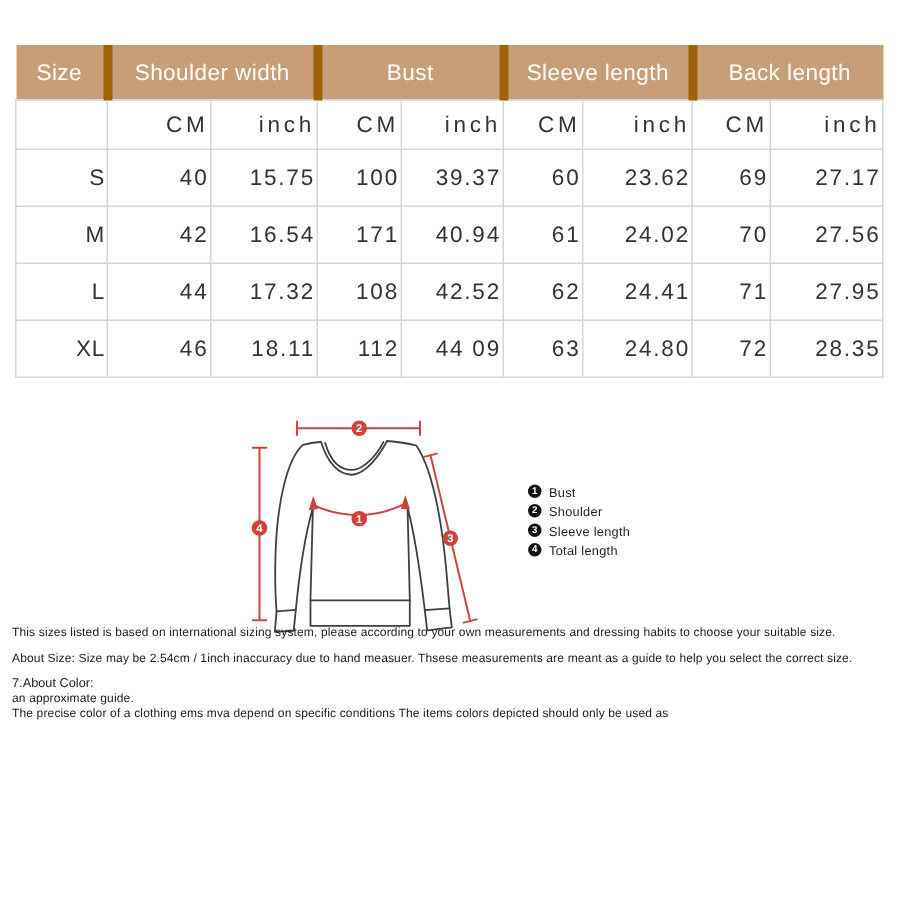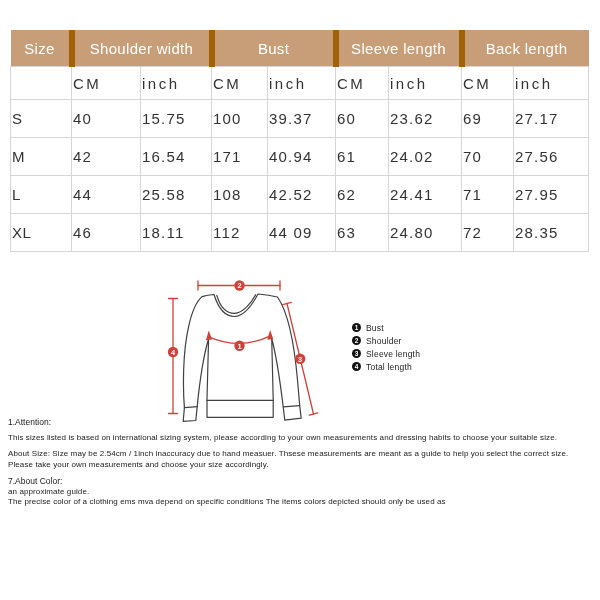--- a/index.html
+++ b/index.html
@@ -11,21 +11,21 @@
   .size-table{
     position:absolute;left:10px;top:30px;width:578px;
     border-collapse:collapse;table-layout:fixed;
   }
   .size-table th.ghead{
     background:#c89e78;color:#fff;font-weight:normal;font-size:15px;
     height:34px;border-left:6px solid #a16207;text-align:center;letter-spacing:.3px;
   }
   .size-table th.ghead.first{border-left:none;}
   .size-table td{
-    background:#fff;border:1px solid #d6d6d6;text-align:left;
+    background:#fff;border:1px solid #d6d6d6;text-align:right;
     color:#333;vertical-align:middle;
   }
   .size-table tr.units td{height:30px;font-size:15px;letter-spacing:2.5px;}
   .size-table tbody td{height:35px;font-size:15px;letter-spacing:1.2px;}
   .size-table td.size-col{letter-spacing:.5px;}
   
   .diagram{position:absolute;left:160px;top:276px;width:160px;height:150px;}
   .legend{position:absolute;left:352px;top:321px;}
   .legend-item{display:flex;align-items:center;height:13px;}
   .legend-dot{
@@ -94,21 +94,21 @@
         <td>171</td>
         <td>40.94</td>
         <td>61</td>
         <td>24.02</td>
         <td>70</td>
         <td>27.56</td>
       </tr>
       <tr>
         <td class="size-col">L</td>
         <td>44</td>
-        <td>25.58</td>
+        <td>17.32</td>
         <td>108</td>
         <td>42.52</td>
         <td>62</td>
         <td>24.41</td>
         <td>71</td>
         <td>27.95</td>
       </tr>
       <tr>
         <td class="size-col">XL</td>
         <td>46</td>
@@ -207,25 +207,23 @@
       <span class="legend-label">Sleeve length</span>
     </div>
     <div class="legend-item">
       <span class="legend-dot">4</span>
       <span class="legend-label">Total length</span>
     </div>
   </div>
 
 <div class="notes">
     <div class="note-block">
-      <div class="note-heading">1.Attention:</div>
       <div class="note-line">This sizes listed is based on international sizing system, please according to your own measurements and dressing habits to choose your suitable size.</div>
     </div>
     <div class="note-block">
       <div class="note-line">About Size: Size may be 2.54cm / 1inch inaccuracy due to hand measuer. Thsese measurements are meant as a guide to help you select the correct size.</div>
-      <div class="note-line">Please take your own measurements and choose your size accordingly.</div>
     </div>
     <div class="note-block">
       <div class="note-heading">7.About Color:</div>
       <div class="note-line">an approximate guide.</div>
       <div class="note-line">The precise color of a clothing ems mva depend on specific conditions The items colors depicted should only be used as</div>
     </div>
   </div>
 
 </body></html>

